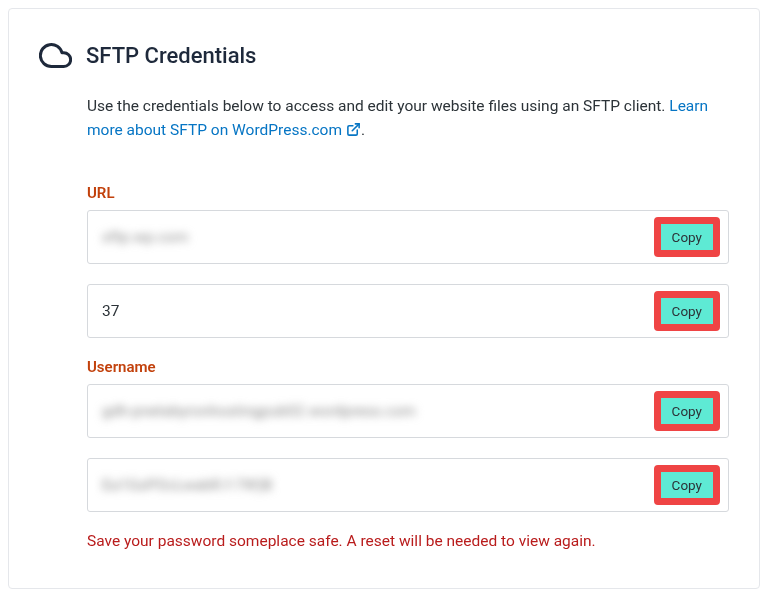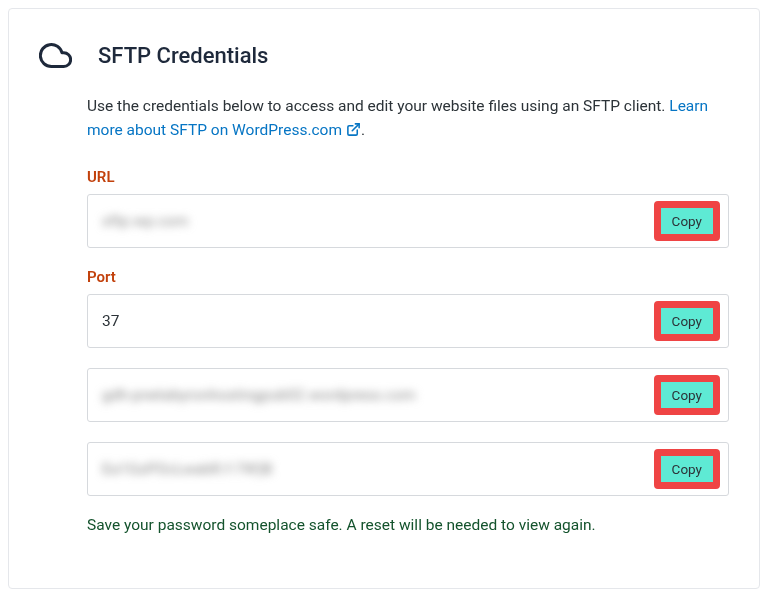--- a/index.html
+++ b/index.html
@@ -17,39 +17,39 @@
     .card {
       border: 1px solid #e5e7eb;
       border-radius: 4px;
       padding: 30px 30px 40px 30px;
       background: #fff;
       height: 100%;
     }
     .header-row {
       display: flex;
       align-items: center;
-      gap: 26px;
+      gap: 14px;
       margin-bottom: 22px;
     }
     .cloud-icon svg {
       display: block;
     }
     .title {
       font-size: 22px;
       font-weight: 500;
       color: #1e293b;
     }
     .content {
       margin-left: 48px;
     }
     .description {
       font-size: 15.5px;
       color: #2c3338;
       line-height: 1.55;
-      margin-bottom: 24px;
+      margin-bottom: 40px;
     }
     .link {
       color: #0675c4;
       text-decoration: none;
       cursor: pointer;
     }
     .link-icon {
       display: inline-block;
       vertical-align: -2px;
       margin-left: 0px;
@@ -90,21 +90,21 @@
       background: #5eead4;
       border-radius: 4px;
       padding: 5px 11px;
       font-size: 13.5px;
       color: #2c3338;
       cursor: pointer;
       font-family: inherit;
     }
     .footer-note {
       font-size: 15.5px;
-      color: #14532d;
+      color: #b91c1c;
       margin-top: 20px;
     }
   </style>
 </head>
 <body>
 
 <div class="card">
   <div class="header-row">
     <span class="cloud-icon">
       <svg width="33" height="33" viewBox="0 0 24 24" fill="none" stroke="#1e293b" stroke-width="2.2" stroke-linecap="round" stroke-linejoin="round">
@@ -125,28 +125,28 @@
 
     <div class="field-group">
       <label class="field-label">URL</label>
       <div class="field-row">
         <span class="field-value blurred">sftp.wp.com</span>
         <button class="copy-button">Copy</button>
       </div>
     </div>
 
     <div class="field-group">
-      <label class="field-label">Port</label>
       <div class="field-row">
         <span class="field-value">37</span>
         <button class="copy-button">Copy</button>
       </div>
     </div>
 
     <div class="field-group">
+      <label class="field-label">Username</label>
       <div class="field-row">
         <span class="field-value blurred">gdh-pnetabyronhostingpub02.wordpress.com</span>
         <button class="copy-button">Copy</button>
       </div>
     </div>
 
     <div class="field-group">
       <div class="field-row">
         <span class="field-value blurred">Ea1GsPOcLwabR.f-7W)B</span>
         <button class="copy-button">Copy</button>

